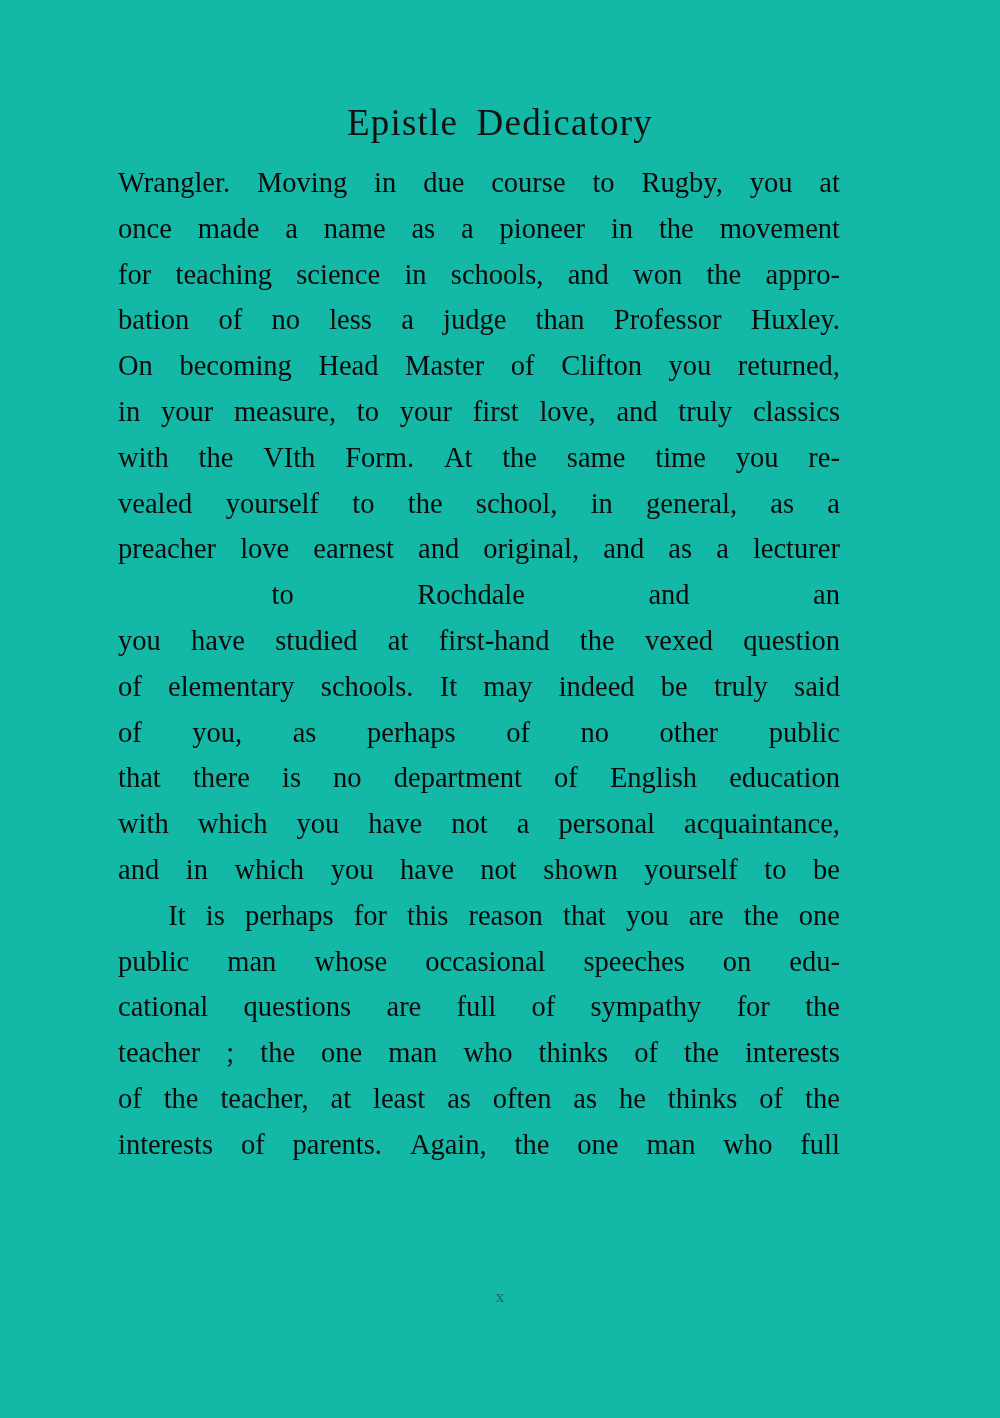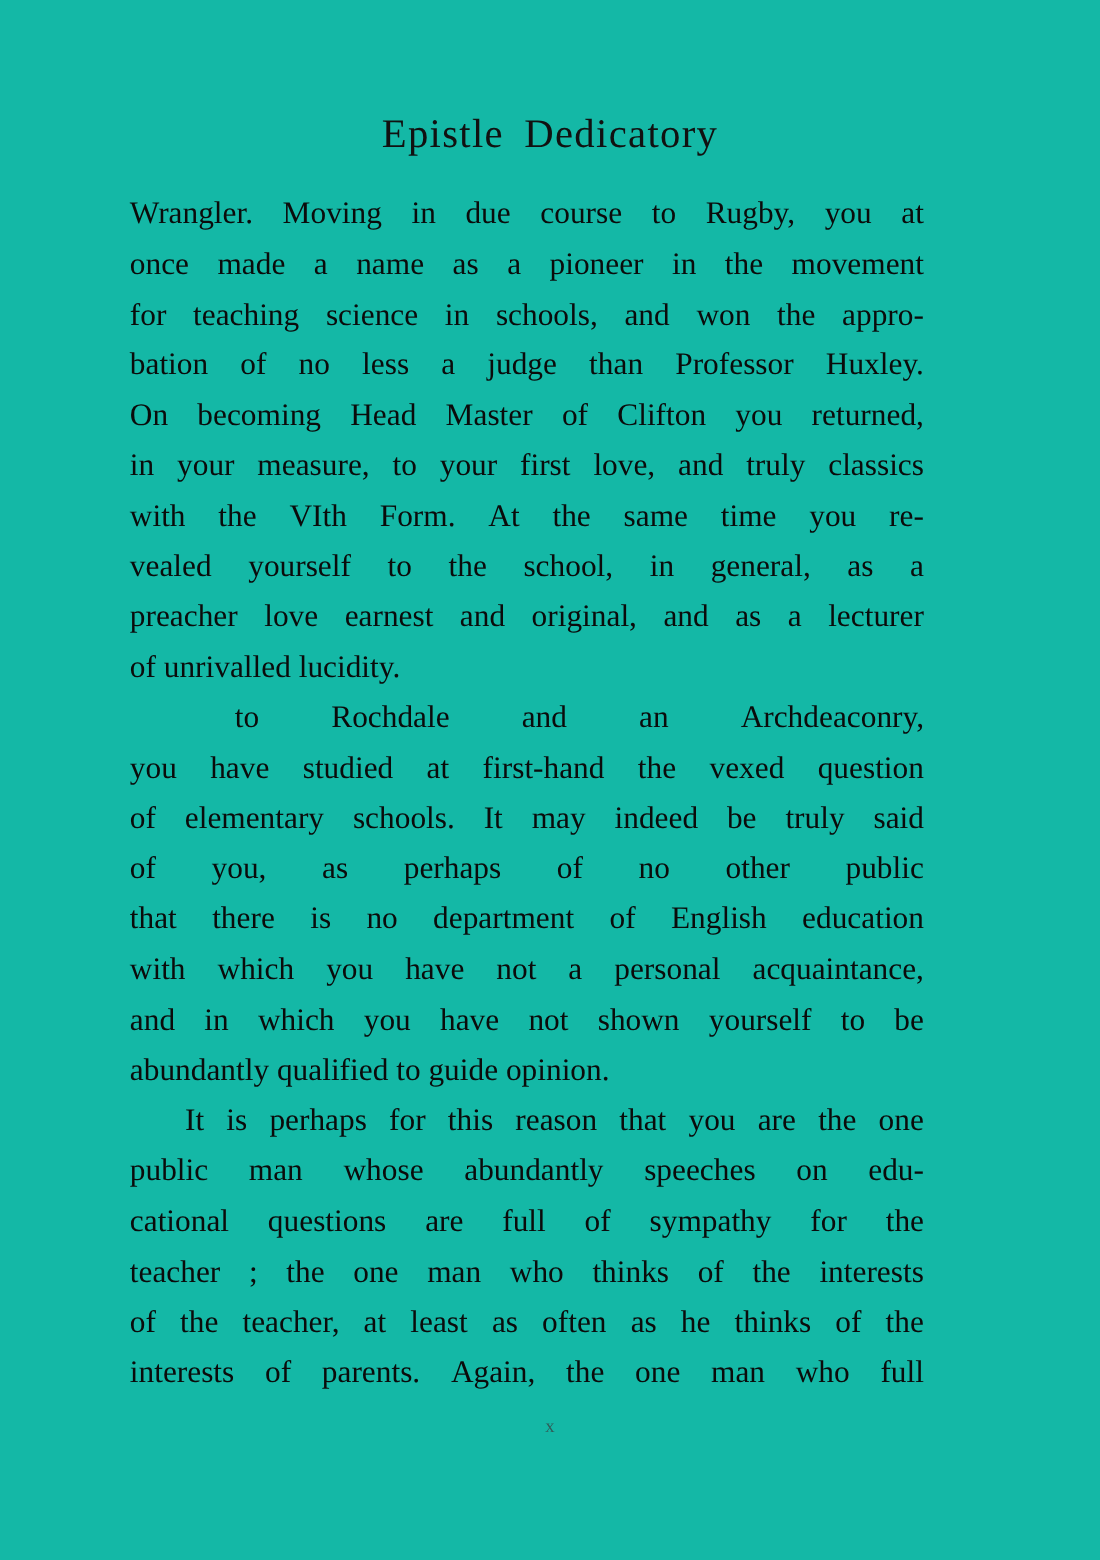--- a/index.html
+++ b/index.html
@@ -33,21 +33,21 @@
     line-height: 1;
     letter-spacing: 1.2px;
     word-spacing: 8px;
     color: #111111;
     font-weight: 400;
   }
 
   
   .text-block {
     position: absolute;
-    top: 172px;
+    top: 160px;
     left: 118px;
     width: 722px;
   }
 
   .para {
     margin: 0;
     font-size: 28.5px;
     line-height: 45.8px;
     text-align: justify;
     text-justify: inter-word;
@@ -199,30 +199,28 @@
           <span>preacher</span>
           <span>love</span>
           <span>earnest</span>
           <span>and</span>
           <span>original,</span>
           <span>and</span>
           <span>as</span>
           <span>a</span>
           <span>lecturer</span>
         </span>
-        <span class="line flush"><span>of unrivalled lucidity.</span></span>
       </p>
       <p class="para">
         <span class="line justify">
           <span class="indent"></span>
           <span>to</span>
           <span>Rochdale</span>
           <span>and</span>
           <span>an</span>
-          <span>Archdeaconry,</span>
         </span>
         <span class="line justify">
           <span>you</span>
           <span>have</span>
           <span>studied</span>
           <span>at</span>
           <span>first-hand</span>
           <span>the</span>
           <span>vexed</span>
           <span>question</span>
@@ -273,42 +271,41 @@
           <span>in</span>
           <span>which</span>
           <span>you</span>
           <span>have</span>
           <span>not</span>
           <span>shown</span>
           <span>yourself</span>
           <span>to</span>
           <span>be</span>
         </span>
-        <span class="line flush"><span>abundantly qualified to guide opinion.</span></span>
       </p>
       <p class="para">
         <span class="line justify">
           <span class="indent"></span>
           <span>It</span>
           <span>is</span>
           <span>perhaps</span>
           <span>for</span>
           <span>this</span>
           <span>reason</span>
           <span>that</span>
           <span>you</span>
           <span>are</span>
           <span>the</span>
           <span>one</span>
         </span>
         <span class="line justify">
           <span>public</span>
           <span>man</span>
           <span>whose</span>
-          <span>abundantly</span>
+          <span>occasional</span>
           <span>speeches</span>
           <span>on</span>
           <span>edu-</span>
         </span>
         <span class="line justify">
           <span>cational</span>
           <span>questions</span>
           <span>are</span>
           <span>full</span>
           <span>of</span>

